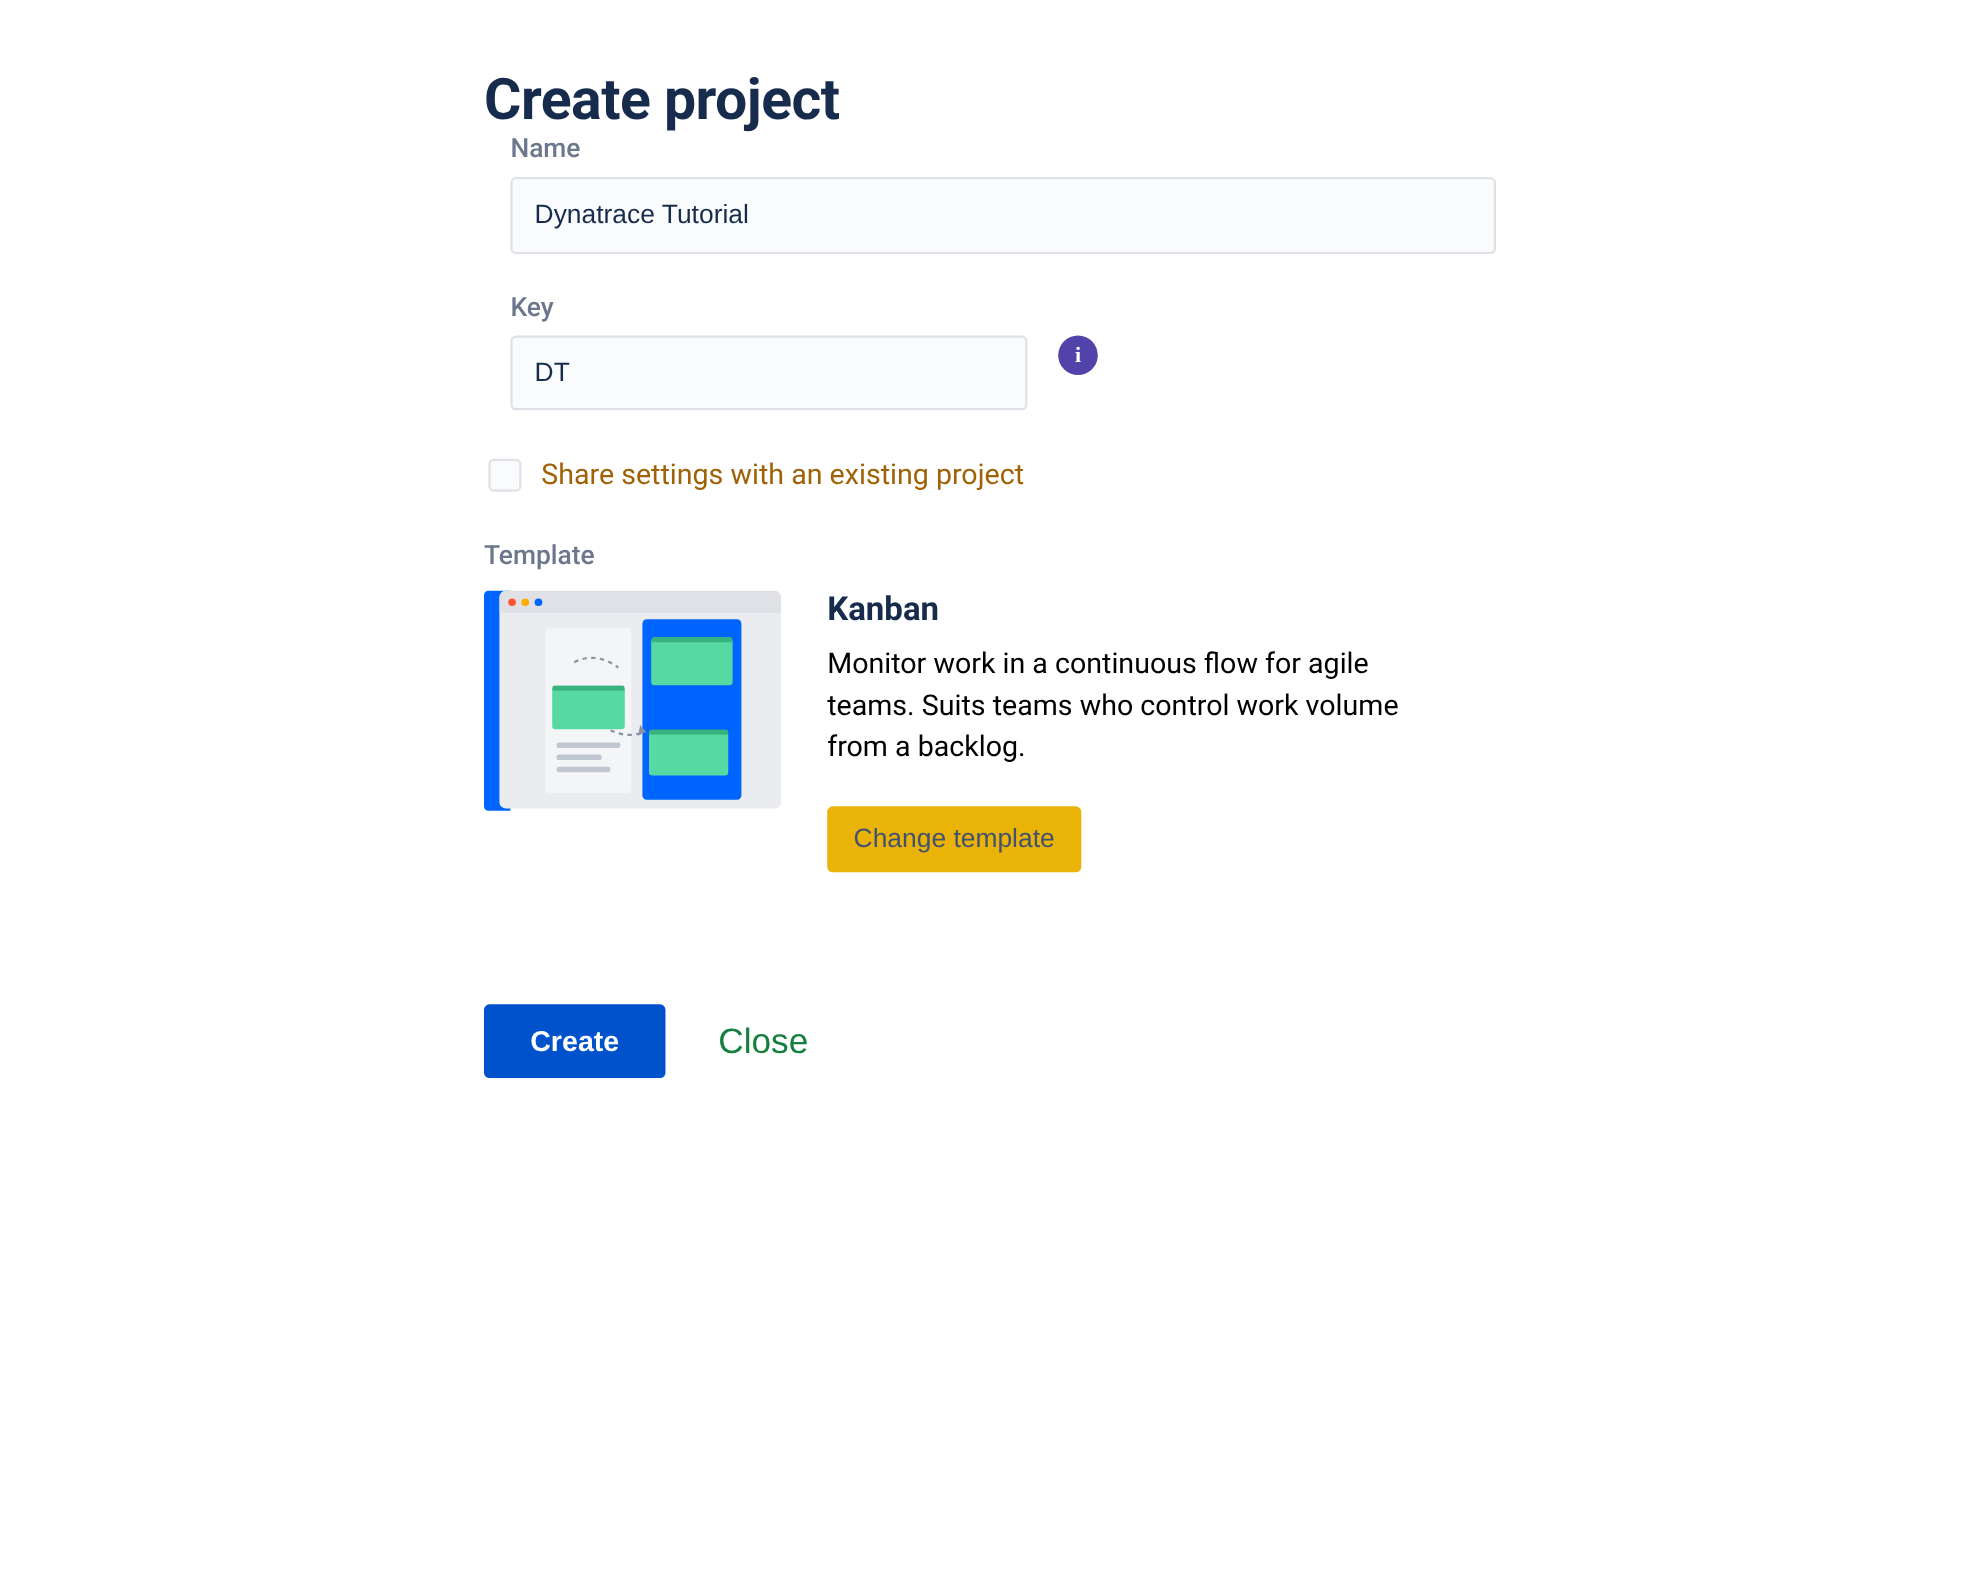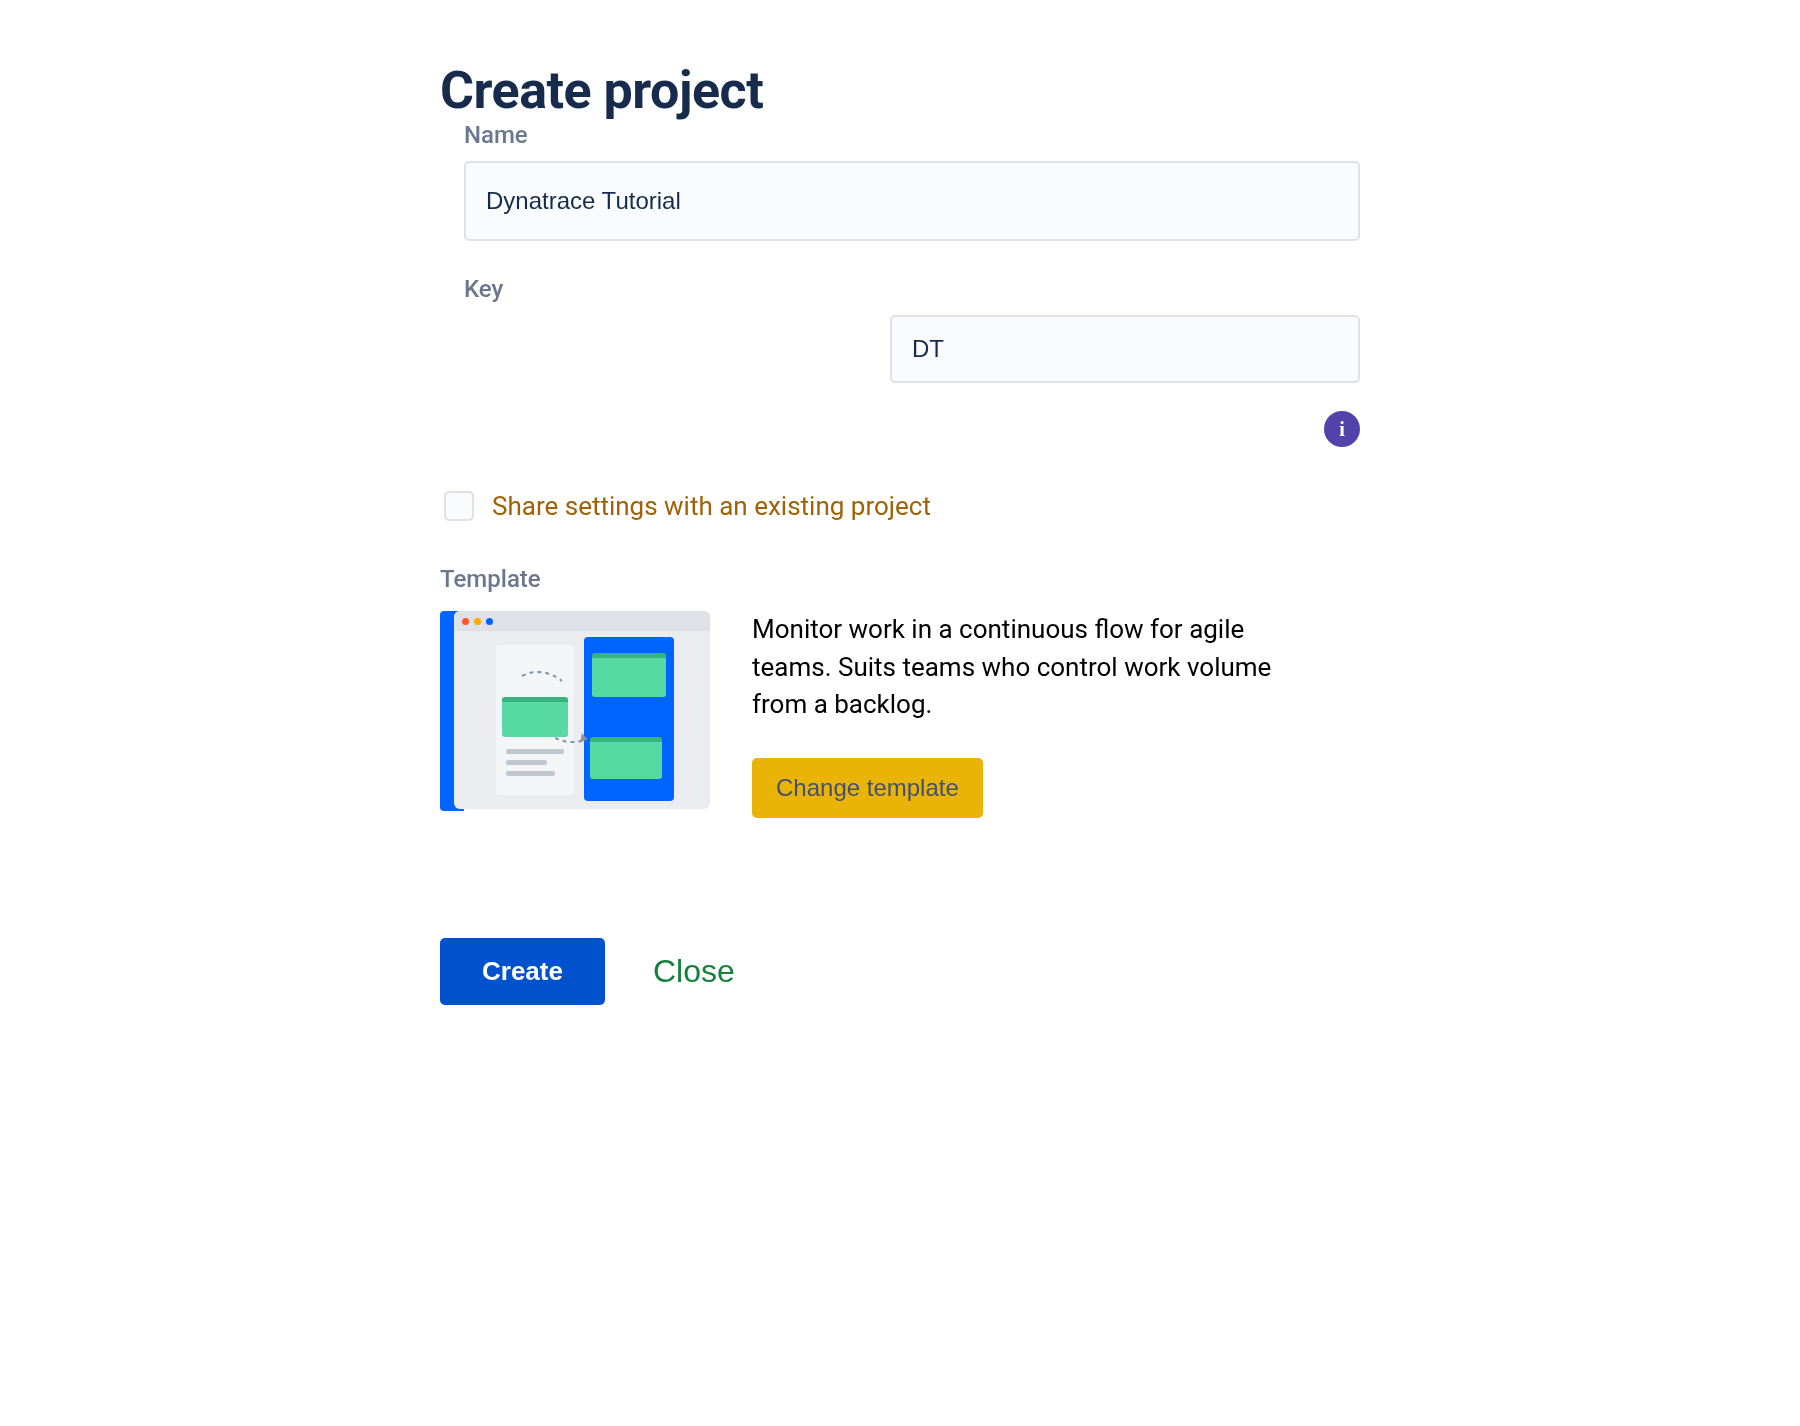--- a/index.html
+++ b/index.html
@@ -29,34 +29,33 @@
     }
     .field-label {
       font-size: 24px;
       font-weight: 500;
       color: #6B778C;
       margin-bottom: 12px;
       display: block;
     }
     .text-input {
       width: 100%;
-      height: 80px;
+      height: 70px;
       border: 2px solid #DFE1E6;
       border-radius: 5px;
       background: #FAFBFC;
       font-size: 24px;
       color: #172B4D;
       padding: 0 20px;
       outline: none;
     }
     .key-row {
       display: flex;
-      align-items: flex-end;
+      align-items: flex-start;
       gap: 28px;
-      flex-direction: column;
     }
     .key-input {
       width: 470px;
       height: 68px;
       border: 2px solid #DFE1E6;
       border-radius: 5px;
       background: #FAFBFC;
       font-size: 24px;
       color: #172B4D;
       padding: 0 20px;
@@ -279,20 +278,21 @@
         <svg class="arrow-path" viewBox="0 0 90 90">
           <path d="M 10 15 Q 30 5, 50 20" stroke="#8993A4" stroke-width="2" fill="none" stroke-dasharray="4,4"></path>
           <path d="M 20 55 Q 45 90, 75 78" stroke="#8993A4" stroke-width="2" fill="none" stroke-dasharray="4,4"></path>
           <polygon points="75,78 70,72 68,82" fill="#8993A4"></polygon>
         </svg>
         <div class="thumb-card card1"></div>
         <div class="thumb-card card2"></div>
         <div class="thumb-card card3"></div>
       </div>
       <div class="template-info">
+        <div class="template-title">Kanban</div>
         <div class="template-desc">Monitor work in a continuous flow for agile teams. Suits teams who control work volume from a backlog.</div>
         <button class="change-template-btn">Change template</button>
       </div>
     </div>
   </div>
 
   <div class="actions">
     <button class="btn-primary">Create</button>
     <button class="btn-link">Close</button>
   </div>

